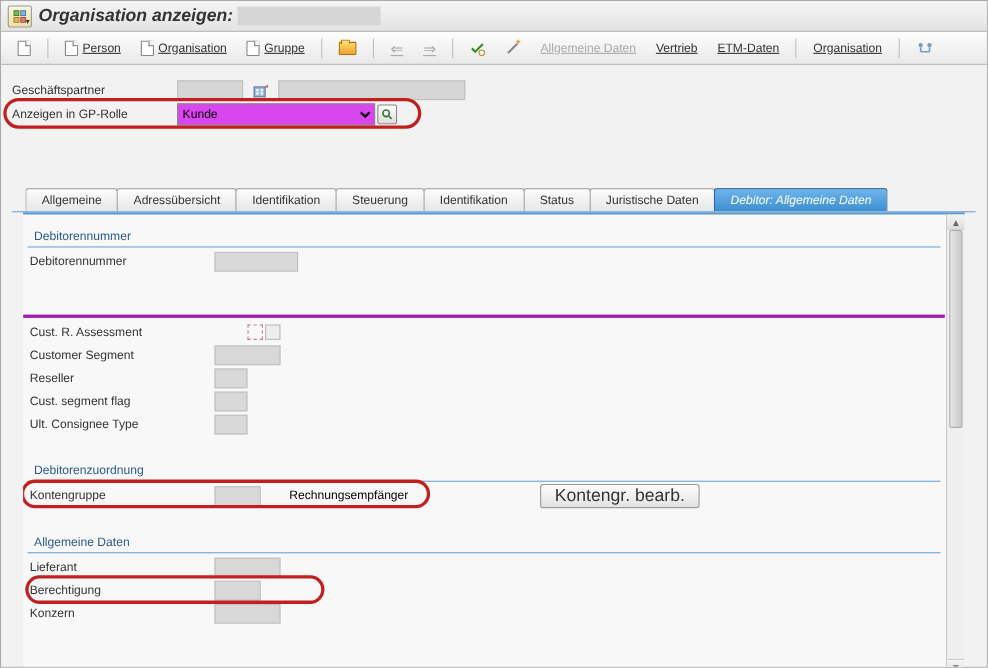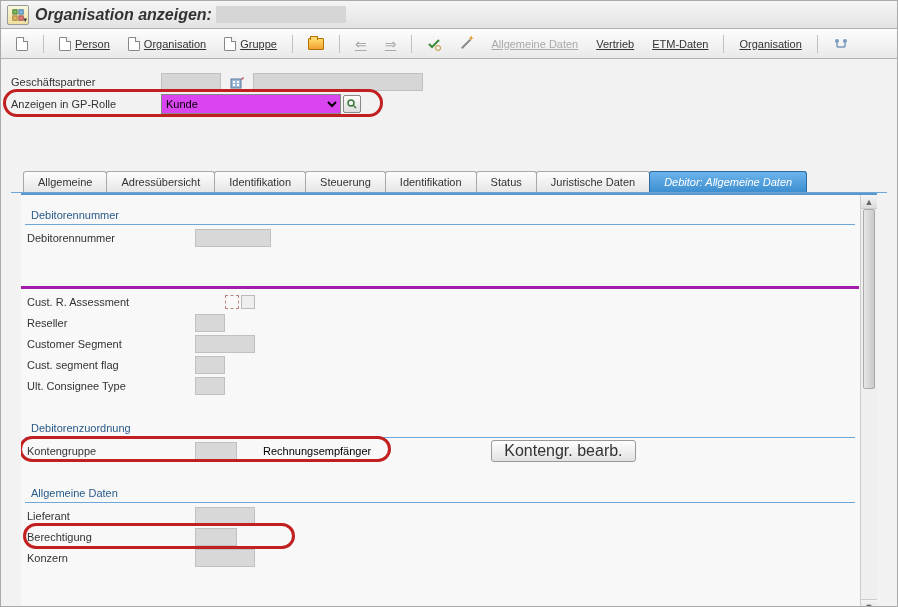--- a/index.html
+++ b/index.html
@@ -273,26 +273,26 @@
       <div style="height:36px;"></div>
 
       <div class="form-grid" style="border-top:3px solid #a21caf;">
         <div class="field-row">
           <span class="field-label">Cust. R. Assessment</span>
           <span style="width:30px;"></span>
           <span class="icon-mini"></span>
           <span class="icon-mini2"></span>
         </div>
         <div class="field-row">
+          <span class="field-label">Customer Segment</span>
+          <input class="field-input readonly small-input" readonly="" style="">
+        </div>
+        <div class="field-row">
           <span class="field-label">Reseller</span>
           <input class="field-input readonly tiny-input" readonly="" style="">
-        </div>
-        <div class="field-row">
-          <span class="field-label">Customer Segment</span>
-          <input class="field-input readonly small-input" readonly="" style="">
         </div>
         <div class="field-row">
           <span class="field-label">Cust. segment flag</span>
           <input class="field-input readonly tiny-input" readonly="" style="">
         </div>
         <div class="field-row">
           <span class="field-label">Ult. Consignee Type</span>
           <input class="field-input readonly tiny-input" readonly="" style="">
         </div>
       </div>

